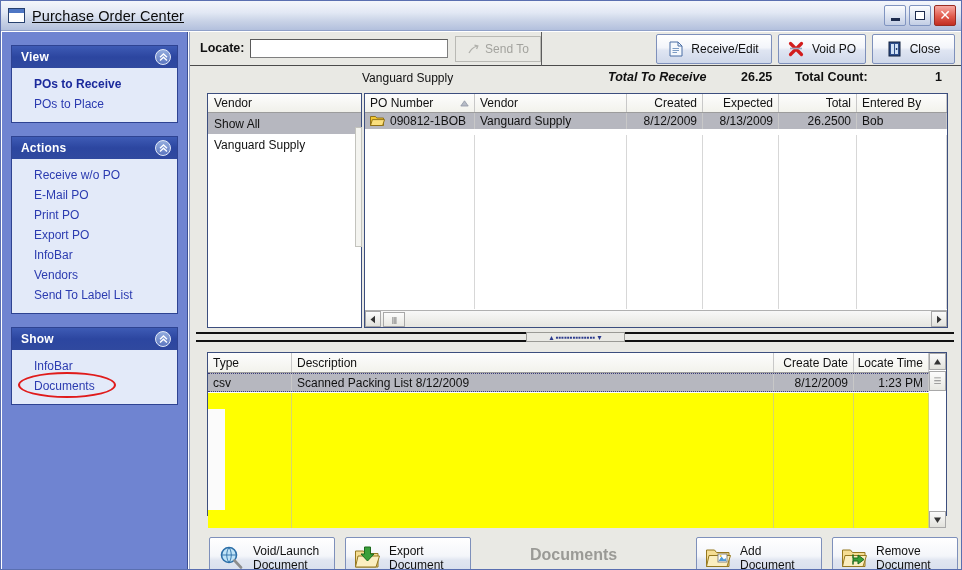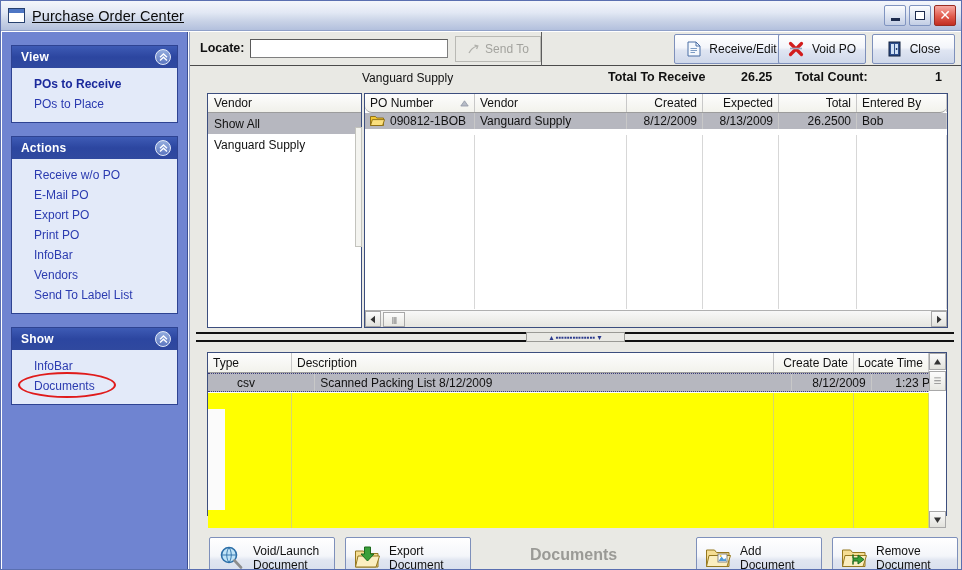--- a/index.html
+++ b/index.html
@@ -171,31 +171,31 @@
   
   .tbtn {
     position: absolute; top: 2px; height: 30px;
     background: linear-gradient(to bottom, #ffffff 0%, #f3f5fa 45%, #dfe5f2 55%, #cfd8ea 100%);
     border: 1px solid #7e90bb;
     border-radius: 2px;
     display: flex; align-items: center; justify-content: center; gap: 8px;
     font-size: 12px; color: #111;
     cursor: pointer;
   }
-  #btn-receive { left: 484px; width: 116px; }
+  #btn-receive { left: 466px; width: 116px; }
   #btn-void    { left: 588px; width: 88px; }
   #btn-close   { left: 682px; width: 83px; }
 
   
   #summary {
     position: absolute; left: 0; top: 35px;
     width: 772px; height: 24px;
   }
   #sum-vendor { position: absolute; left: 172px; top: 4px; font-size: 12px; color: #111; }
-  #sum-ttr-label { position: absolute; left: 418px; top: 3px; font-weight: bold; font-size: 12.5px; color: #111; }
+  #sum-ttr-label { position: absolute; left: 418px; top: 3px; font-weight: bold; font-size: 12.5px; color: #111; font-style: italic; }
   #sum-ttr-val { position: absolute; left: 551px; top: 3px; font-weight: bold; font-size: 12.5px; color: #111; }
   #sum-tc-label { position: absolute; left: 605px; top: 3px; font-weight: bold; font-size: 12.5px; color: #111; }
   #sum-tc-val { position: absolute; left: 745px; top: 3px; font-weight: bold; font-size: 12.5px; color: #111; }
 
   
   #vendorlist {
     position: absolute; left: 17px; top: 61px;
     width: 155px; height: 235px;
     background: #ffffff;
     border: 1px solid #3c4e7e;
@@ -217,21 +217,21 @@
   #pogrid {
     position: absolute; left: 174px; top: 61px;
     width: 584px; height: 235px;
     background: #ffffff;
     border: 1px solid #3c4e7e;
   }
   #po-head {
     display: flex; height: 19px;
     background: linear-gradient(to bottom, #fdfdfd, #f2f2ec);
     border-bottom: 1px solid #9c9c9c;
-    font-size: 12px; color: #111; border-radius: 7px;
+    font-size: 12px; color: #111;
   }
   .pocell {
     border-right: 1px solid #c8c8c8;
     display: flex; align-items: center;
     padding: 0 5px;
     overflow: hidden; white-space: nowrap;
   }
   .pocell.r { justify-content: flex-end; }
   #po-row {
     display: flex; height: 16px;
@@ -303,21 +303,20 @@
     padding: 0 5px;
     overflow: hidden; white-space: nowrap;
   }
   .dcell.r { justify-content: flex-end; }
   #doc-row {
     display: flex; height: 19px;
     background: #b6b7bf;
     font-size: 12px; color: #111;
     border-top: 1px dotted #3a3a7a;
     border-bottom: 1px dotted #3a3a7a;
-    padding-left: 24px;
   }
   #doc-yellow {
     position: absolute; left: 0; top: 40px;
     width: 721px; height: 135px;
     display: flex;
     background: #ffff00;
   }
   .ysep { border-right: 1px solid #d8d86a; height: 100%; }
   #doc-vsb {
     position: absolute; right: 0; top: 0;
@@ -409,22 +408,22 @@
         <span class="chev">
           <svg width="11" height="11" viewBox="0 0 11 11">
               <path d="M2 5.2 L5.5 2 L9 5.2" fill="none" stroke="#ffffff" stroke-width="1.4"></path>
               <path d="M2 8.4 L5.5 5.2 L9 8.4" fill="none" stroke="#ffffff" stroke-width="1.4"></path>
             </svg>
         </span>
       </div>
       <div class="panel-body">
         <span class="side-link">Receive w/o PO</span>
         <span class="side-link">E-Mail PO</span>
+        <span class="side-link">Print PO</span>
         <span class="side-link">Export PO</span>
-        <span class="side-link">Print PO</span>
         <span class="side-link">InfoBar</span>
         <span class="side-link">Vendors</span>
         <span class="side-link">Send To Label List</span>
       </div>
     </div>
 
     <div class="panel">
       <div class="panel-head">
         <span class="panel-head-title">Show</span>
         <span class="chev">

